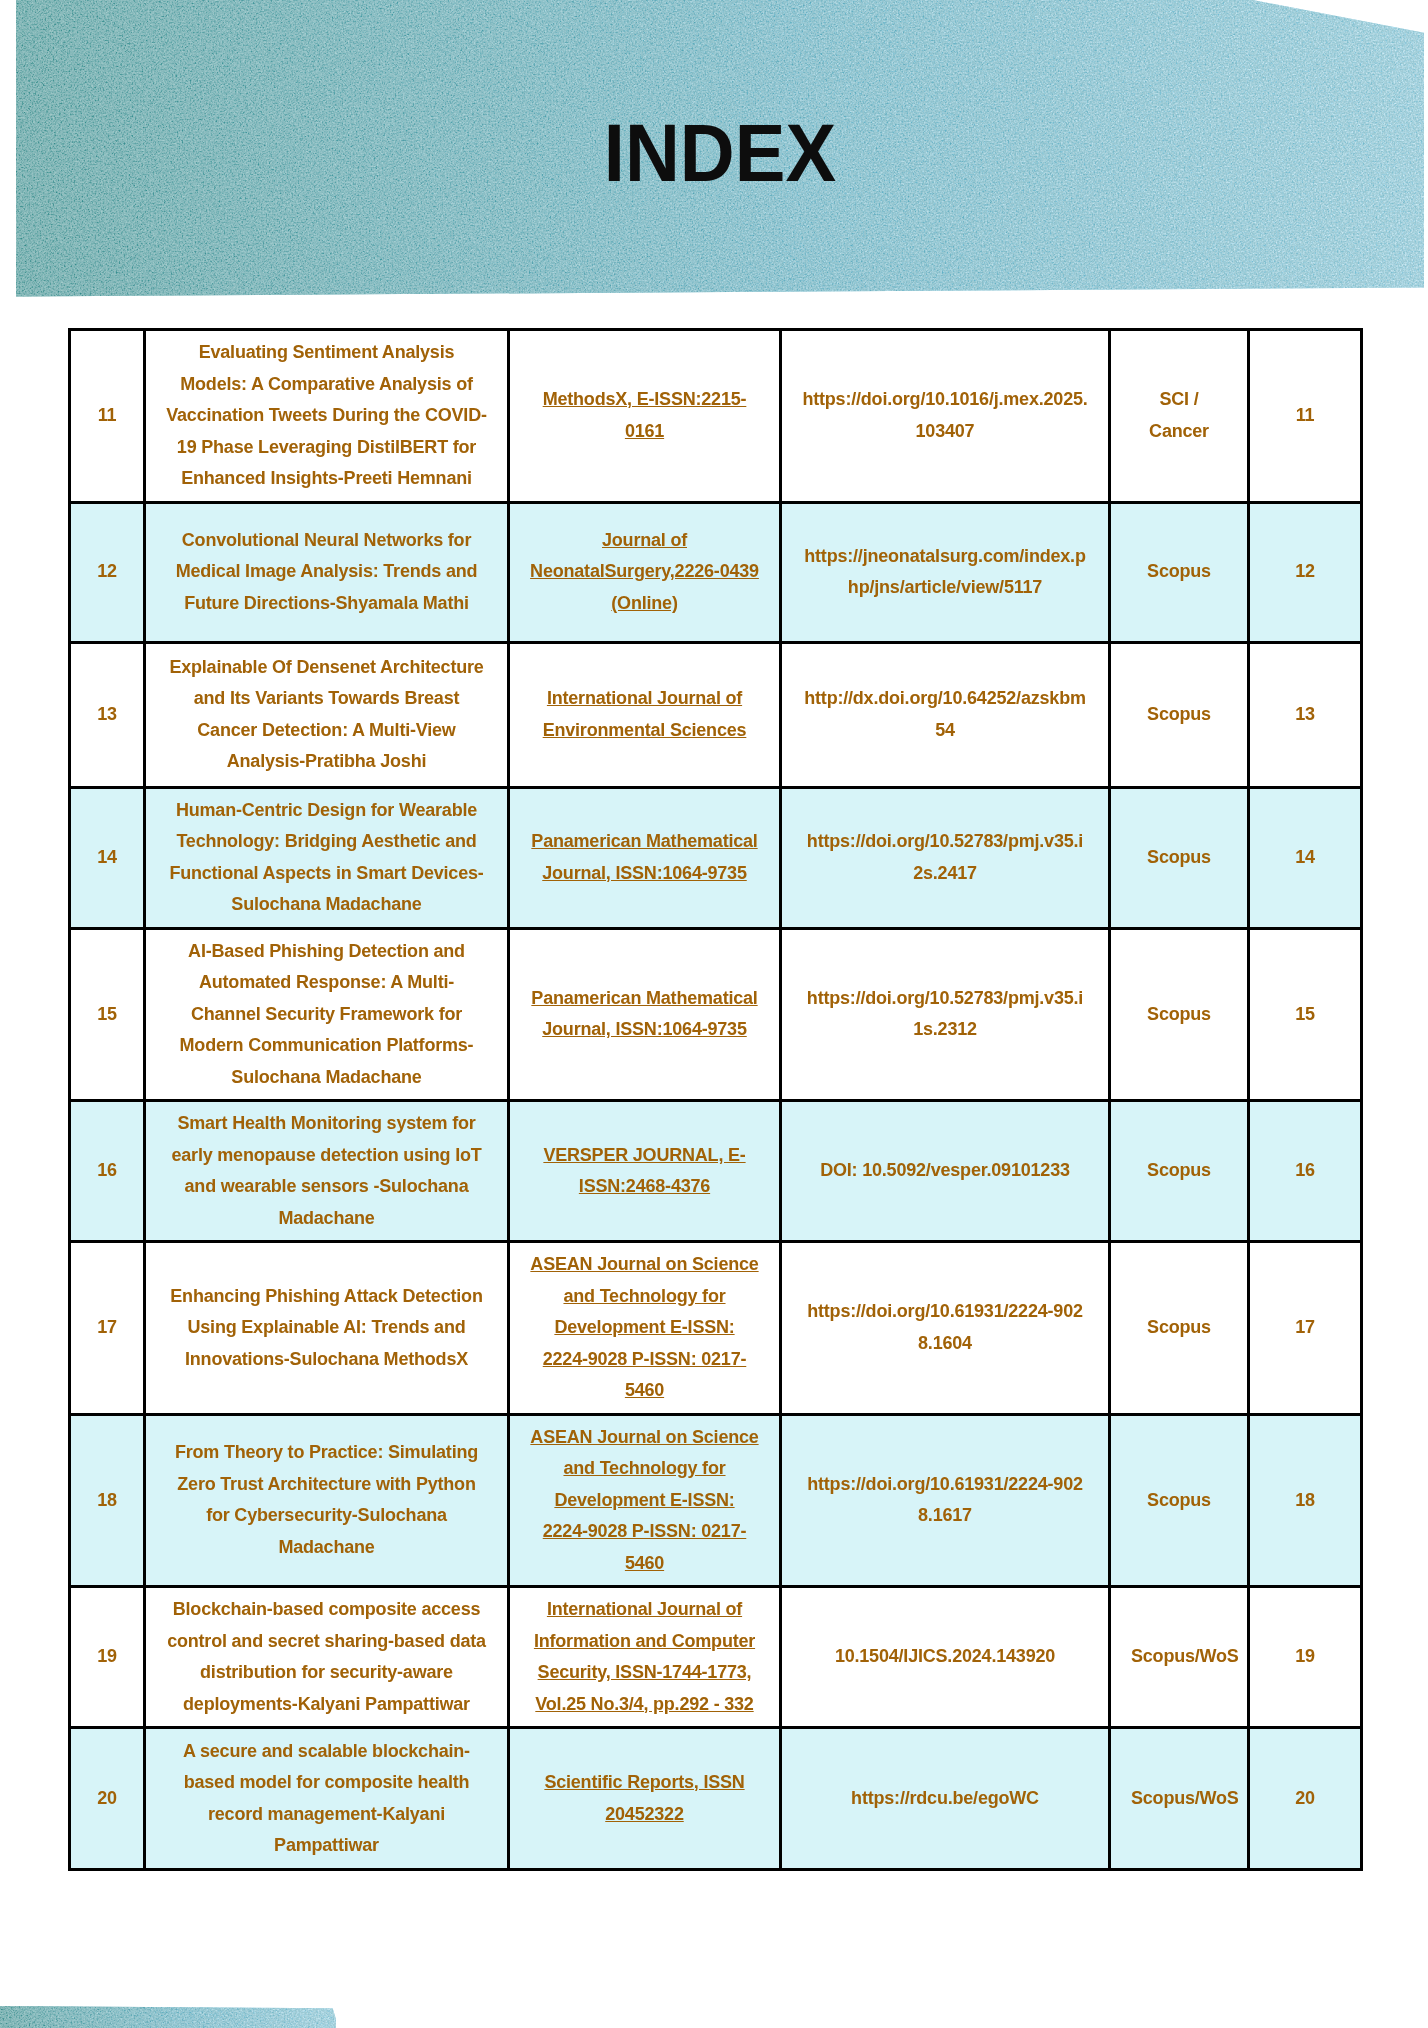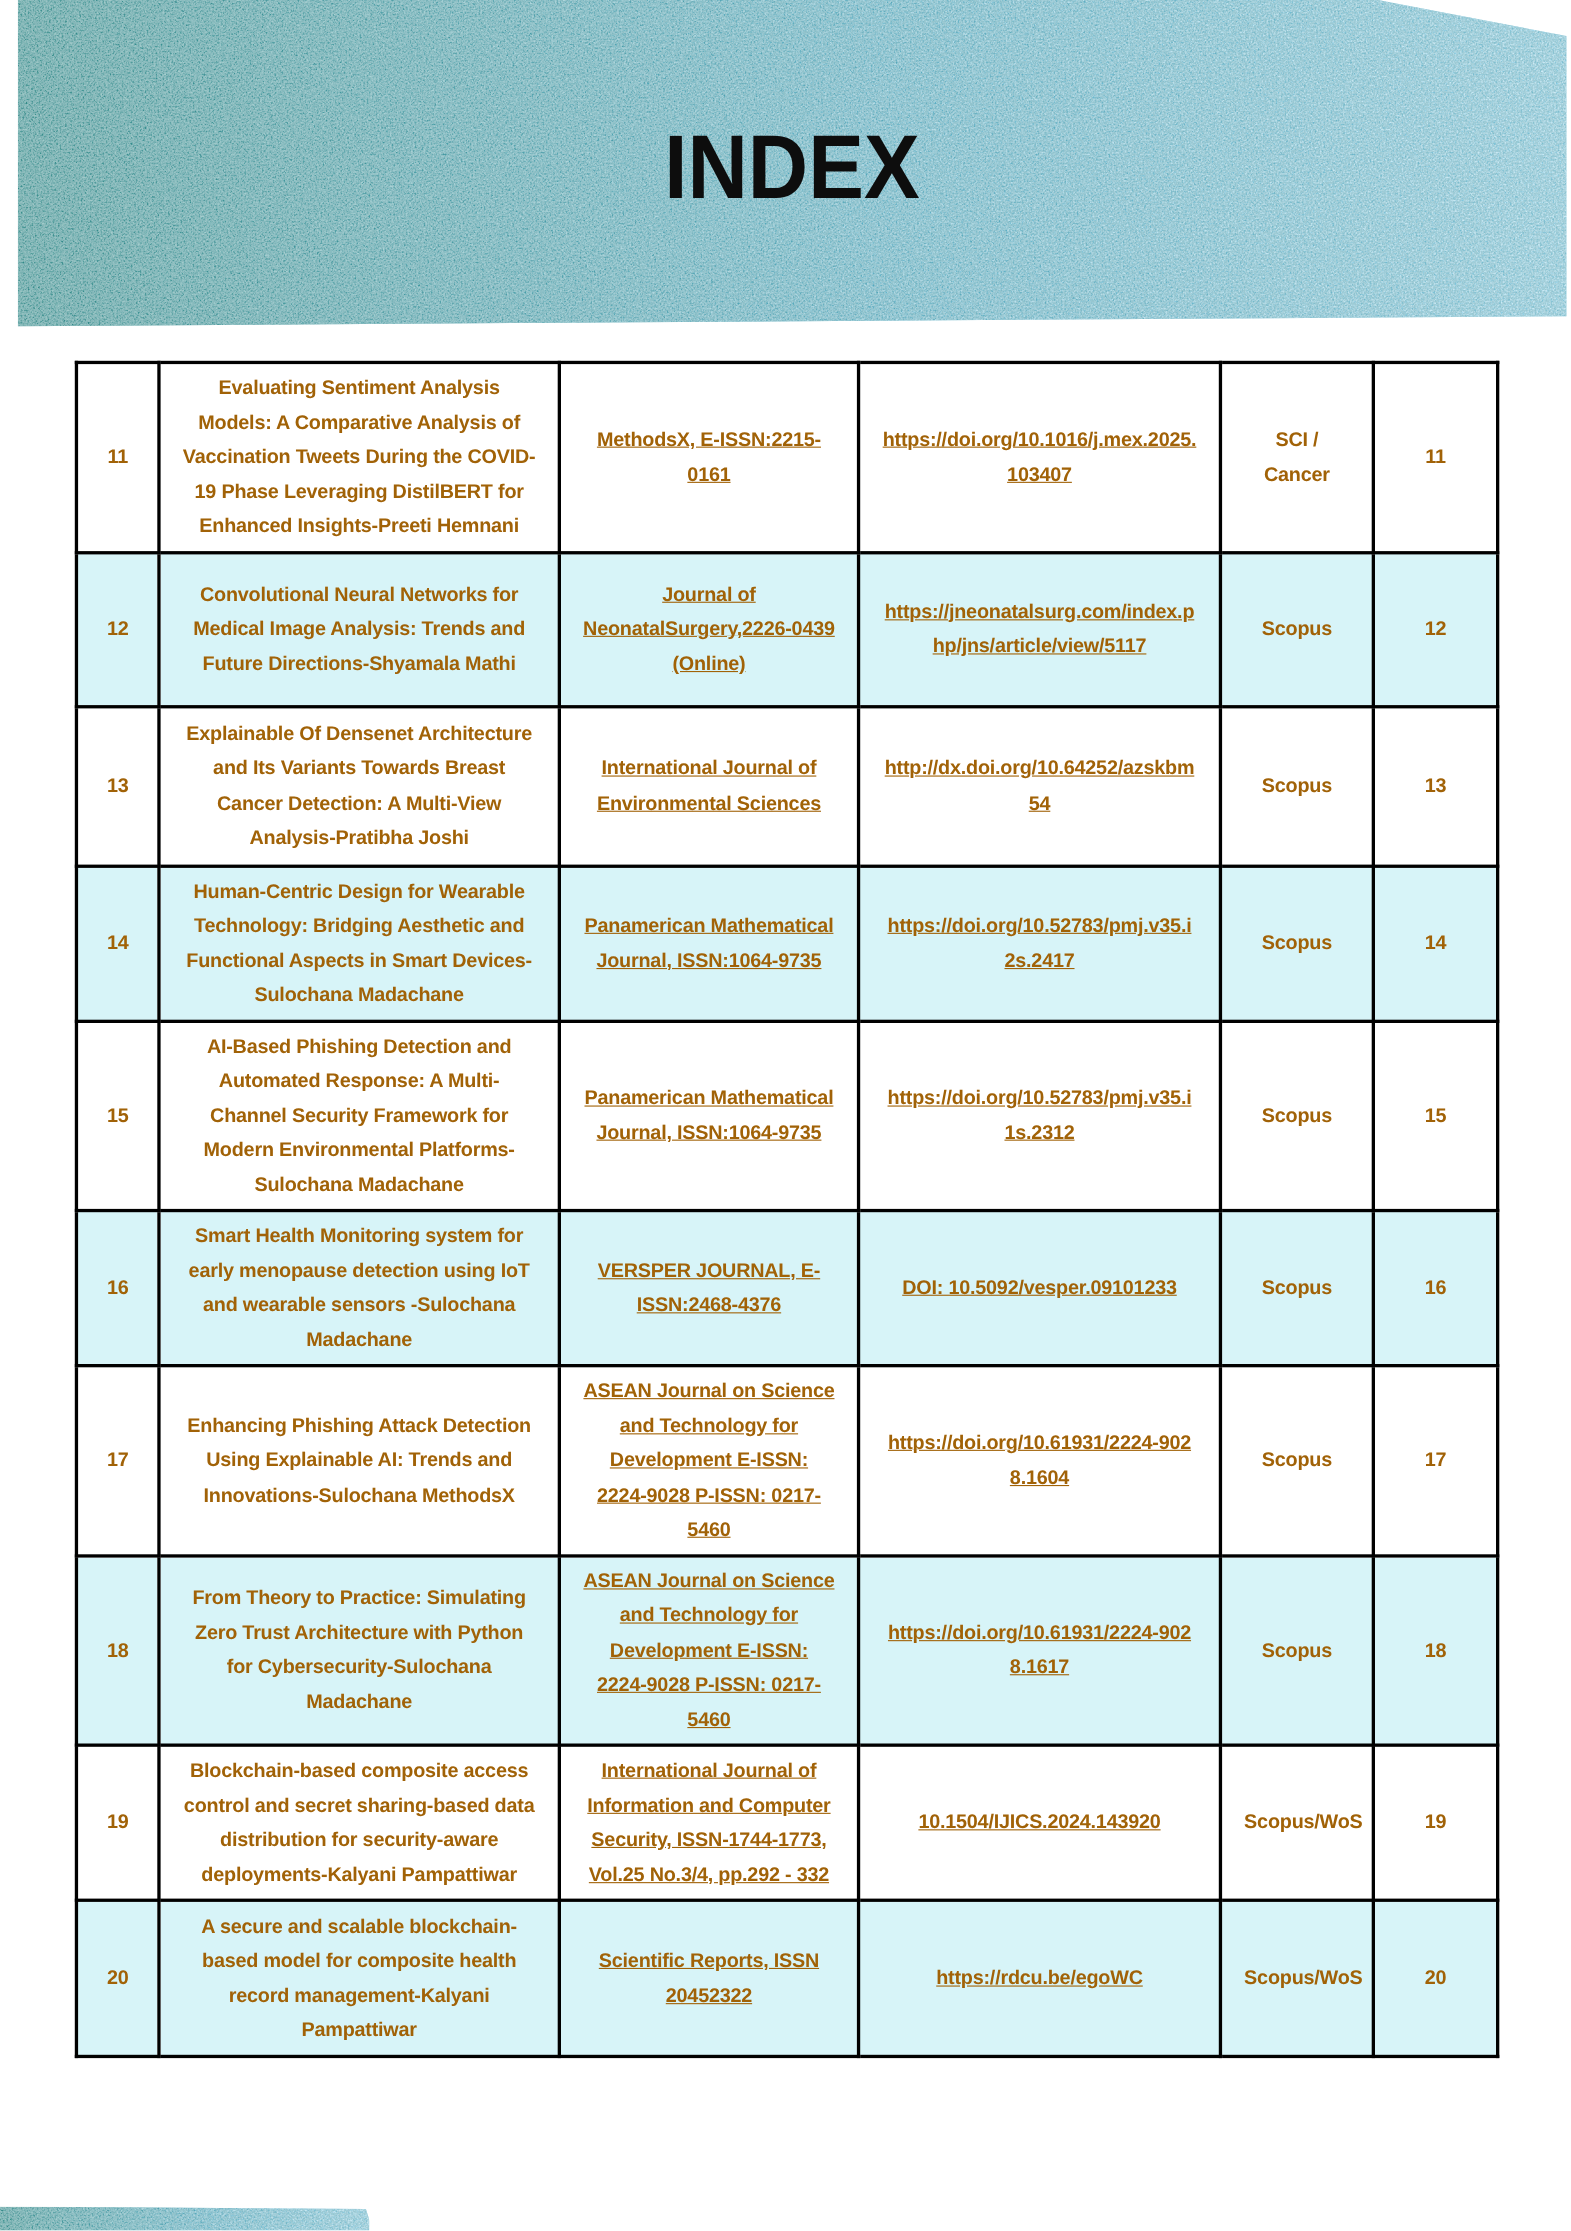--- a/index.html
+++ b/index.html
@@ -38,21 +38,21 @@
     text-align:center;vertical-align:middle;
     font-weight:700;color:#a16207;
     font-size:18px;line-height:1.75;letter-spacing:-0.2px;
     padding:6px 20px;background:#ffffff;
     overflow:hidden;
   }
   tr.hl td{background:var(--row-highlight,#d7f4f8);}
   td.c-sr, td.c-page{font-size:20px;padding:6px 4px;}
   td.c-title{padding:6px 18px;}
   td.c-journal{padding:6px 12px;overflow-wrap:break-word;text-decoration:underline;}
-  td.c-link{word-break:break-all;padding:6px 15px;text-decoration:underline;}
+  td.c-link{word-break:break-all;padding:6px 15px;}
   td.c-index{padding:6px 6px;font-size:18.5px;}
 
   
   .footer-strip{
     position:absolute;left:0;bottom:0;width:336px;height:22px;
     clip-path:polygon(0 0, 99% 10%, 100% 60%, 100% 100%, 0 100%);
   }
   .footer-strip svg{position:absolute;inset:0;width:100%;height:100%;display:block;}
 </style>
 </head>
@@ -121,21 +121,21 @@
         <tr class="hl" style="height: 140px;">
     <td class="c-sr">14</td>
     <td class="c-title">Human-Centric Design for Wearable Technology: Bridging Aesthetic and Functional Aspects in Smart Devices-Sulochana Madachane</td>
     <td class="c-journal">Panamerican Mathematical Journal, ISSN:1064-9735</td>
     <td class="c-link">https://doi.org/10.52783/pmj.v35.i2s.2417</td>
     <td class="c-index">Scopus</td>
     <td class="c-page">14</td>
   </tr>
         <tr style="height: 168px;">
     <td class="c-sr">15</td>
-    <td class="c-title">AI-Based Phishing Detection and Automated Response: A Multi-Channel Security Framework for Modern Environmental Platforms-Sulochana Madachane</td>
+    <td class="c-title">AI-Based Phishing Detection and Automated Response: A Multi-Channel Security Framework for Modern Communication Platforms-Sulochana Madachane</td>
     <td class="c-journal">Panamerican Mathematical Journal, ISSN:1064-9735</td>
     <td class="c-link">https://doi.org/10.52783/pmj.v35.i1s.2312</td>
     <td class="c-index">Scopus</td>
     <td class="c-page">15</td>
   </tr>
         <tr class="hl" style="height: 140px;">
     <td class="c-sr">16</td>
     <td class="c-title">Smart Health Monitoring system for early menopause detection using IoT and wearable sensors -Sulochana Madachane</td>
     <td class="c-journal">VERSPER JOURNAL, E-ISSN:2468-4376</td>
     <td class="c-link">DOI: 10.5092/vesper.09101233</td>

